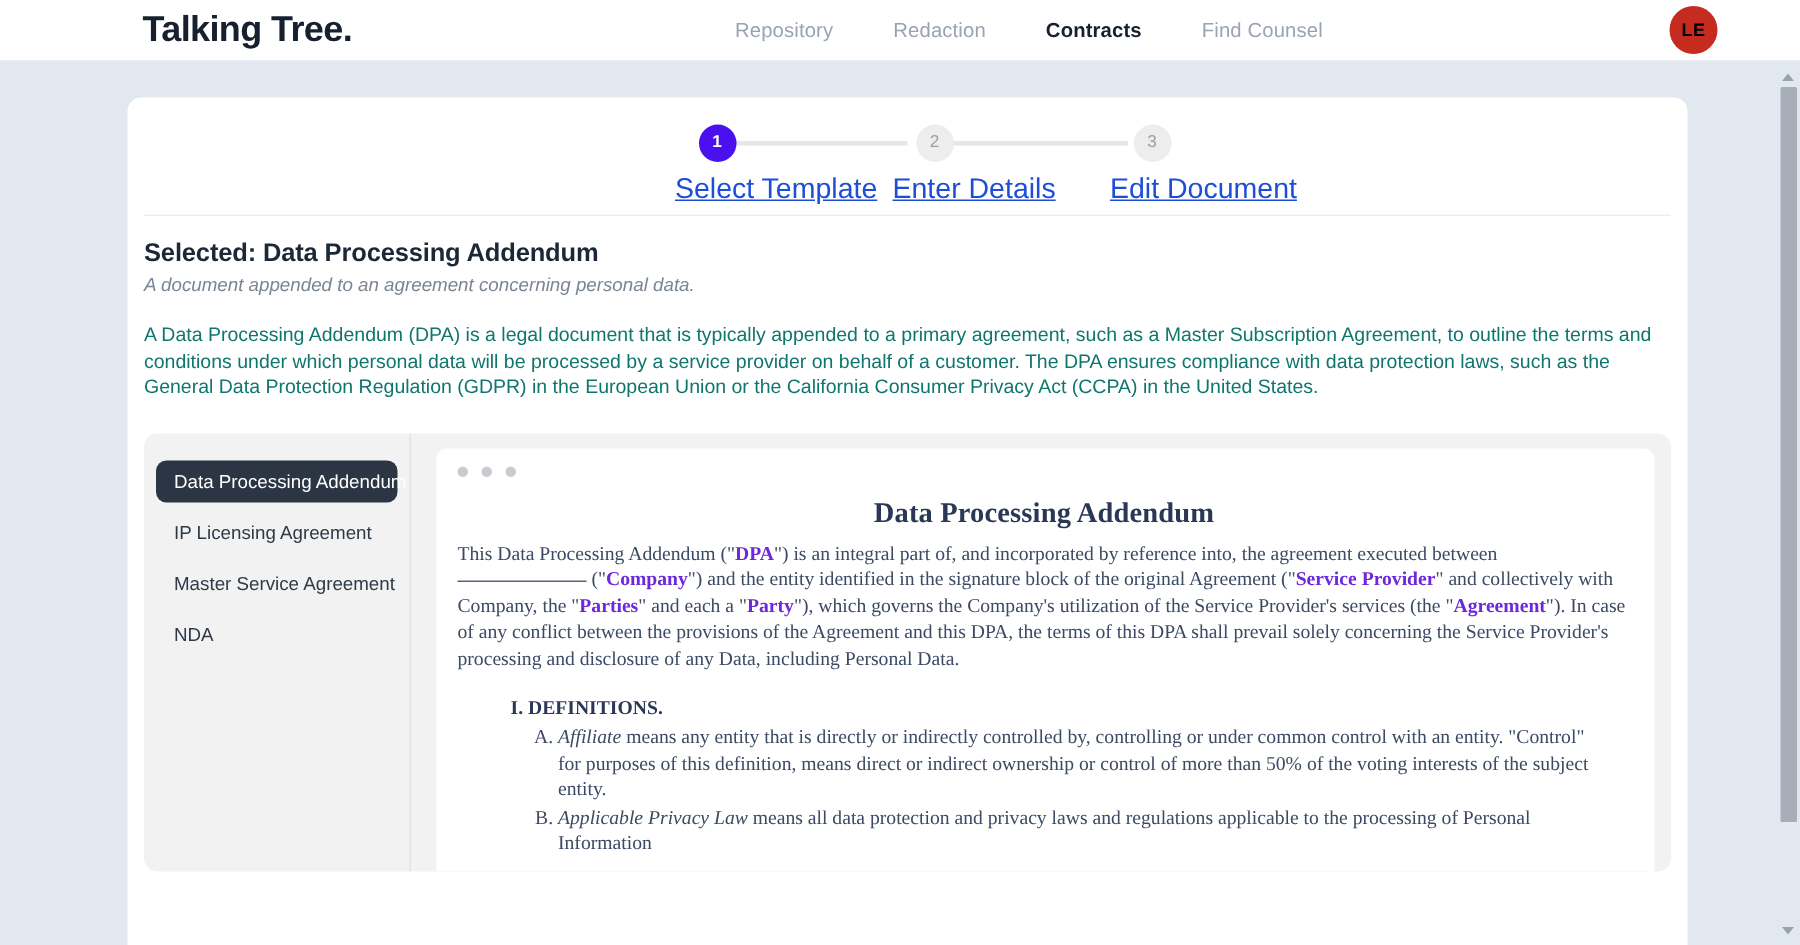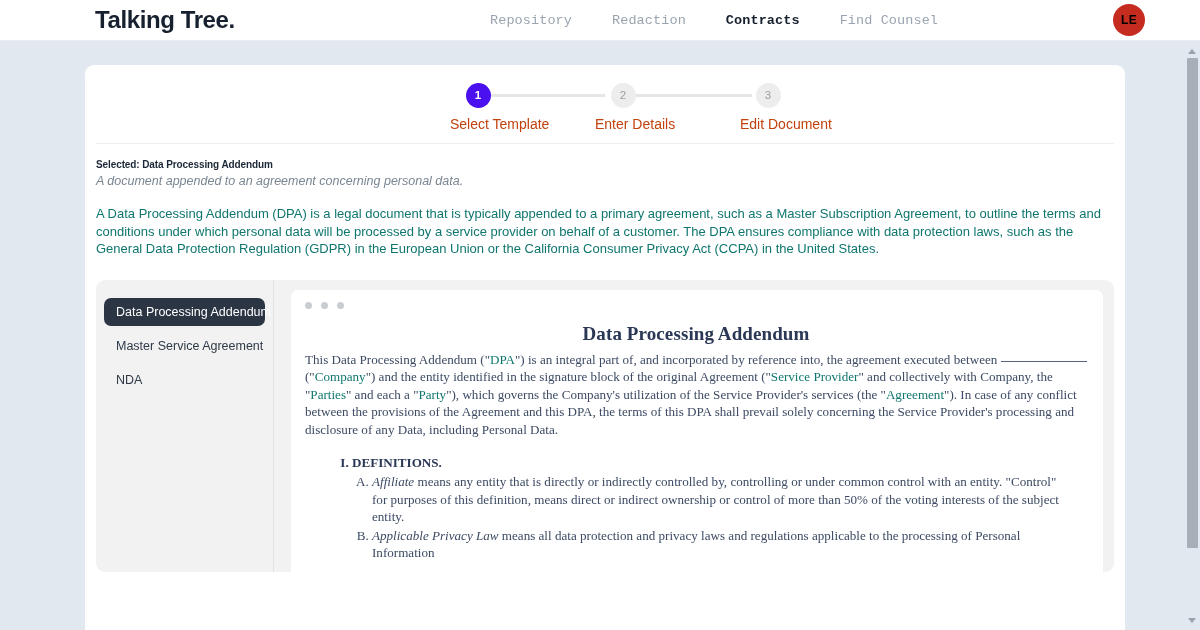--- a/index.html
+++ b/index.html
@@ -22,21 +22,21 @@
   }
   .brand {
     position: absolute; left: 95px; top: 50%;
     transform: translateY(-50%);
     font-size: 24px; font-weight: bold; letter-spacing: -0.4px;
     color: #16202e;
   }
   .nav {
     position: absolute; left: 490px; top: 50%;
     transform: translateY(-50%);
-    display: flex; align-items: center; gap: 40px; font-family: Liberation Mono, monospace;
+    display: flex; align-items: center; gap: 40px;
   }
   .nav-item {
     font-size: 13.5px; color: #9aa4b0; letter-spacing: 0.1px;
     cursor: pointer; white-space: nowrap;
   }
   .nav-item.active { color: #16202e; font-weight: bold; }
   .avatar {
     position: absolute; right: 55px; top: 50%;
     transform: translateY(-50%);
     width: 32px; height: 32px; border-radius: 50%;
@@ -91,32 +91,32 @@
     margin: 0 auto;
     display: flex; align-items: center; justify-content: center;
     font-size: 11.5px; line-height: 1;
     background: #ededed; color: #9aa0a6;
     position: relative; z-index: 2;
     cursor: pointer;
   }
   .bubble.active { background: #4b10f0; color: #ffffff; font-weight: bold; }
   .step-label {
     margin-top: 8px;
-    font-size: 14px; color: #c2410c; white-space: nowrap;
+    font-size: 19px; color: #1d4ed8; white-space: nowrap; text-decoration: underline;
   }
 
   .divider {
     height: 1px; background: #ebeef2;
     margin: 0 0 0 0;
   }
 
   
   .sel-wrap { padding: 15px 0 0 0; }
   .sel-title {
-    font-size: 10px; font-weight: bold; color: #1c2837;
+    font-size: 17px; font-weight: bold; color: #1c2837;
     letter-spacing: -0.1px;
   }
   .sel-sub {
     font-size: 12.5px; font-style: italic; color: #7a8692;
     margin-top: 4px;
   }
   .sel-body {
     margin-top: 17px;
     font-size: 13px; line-height: 17.5px; color: #0f766e;
     max-width: 1012px;
@@ -164,21 +164,21 @@
     font-family: "Liberation Serif", serif;
     color: #3c4a63; font-size: 13.1px; line-height: 17.4px;
     text-align: left;
   }
   .doc-title {
     font-family: "Liberation Serif", serif;
     font-weight: bold; font-size: 19px; color: #2a3855;
     text-align: center; margin-bottom: 9px; letter-spacing: 0.1px;
   }
   .doc-p { margin: 0 0 12px 0; }
-  .doc-p b { font-weight: normal; color: #0f766e; }
+  .doc-p b { font-weight: bold; color: #6d28d9; }
   .blank { display: inline-block; width: 86px; border-bottom: 1px solid #55637e; vertical-align: 2px; }
 
   ol.roman {
     margin: 16px; padding-left: 31px;
     list-style-type: upper-roman;
   }
   ol.roman > li { font-weight: bold; color: #2a3855; }
   ol.alpha {
     margin: 2px 0 0 0; padding-left: 20px;
     list-style-type: upper-alpha;
@@ -259,20 +259,21 @@
     <div class="sel-wrap">
       <div class="sel-title">Selected: Data Processing Addendum</div>
       <div class="sel-sub">A document appended to an agreement concerning personal data.</div>
       <div class="sel-body">A Data Processing Addendum (DPA) is a legal document that is typically appended to a primary agreement, such as a Master Subscription Agreement, to outline the terms and conditions under which personal data will be processed by a service provider on behalf of a customer. The DPA ensures compliance with data protection laws, such as the General Data Protection Regulation (GDPR) in the European Union or the California Consumer Privacy Act (CCPA) in the United States.</div>
     </div>
 
     <div class="panel">
 
       <div class="tpl-list">
         <div class="tpl-item active">Data Processing Addendum</div>
+        <div class="tpl-item">IP Licensing Agreement</div>
         <div class="tpl-item">Master Service Agreement</div>
         <div class="tpl-item">NDA</div>
       </div>
 
       <div class="doc-wrap">
         <div class="doc">
 
           <div class="dots">
             <span class="dot"></span>
             <span class="dot"></span>

